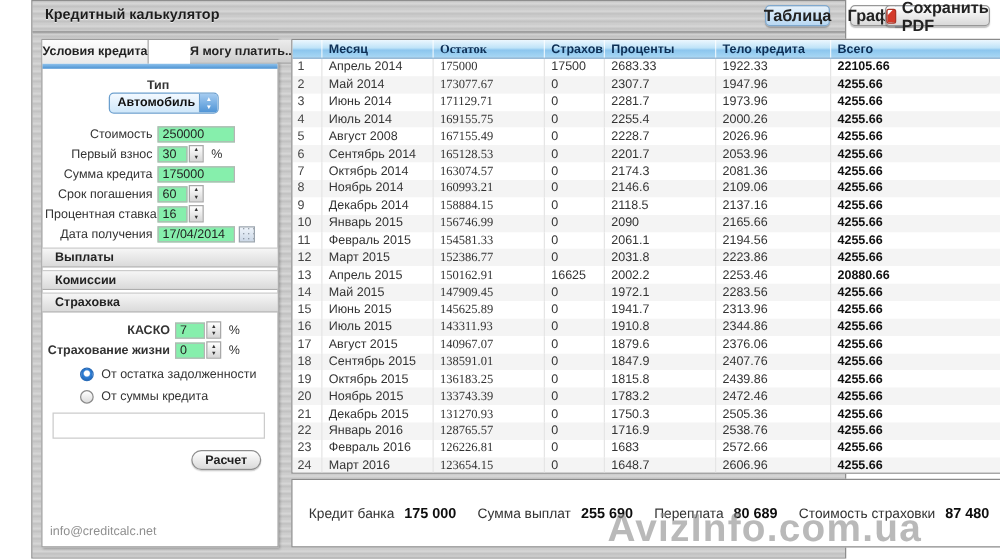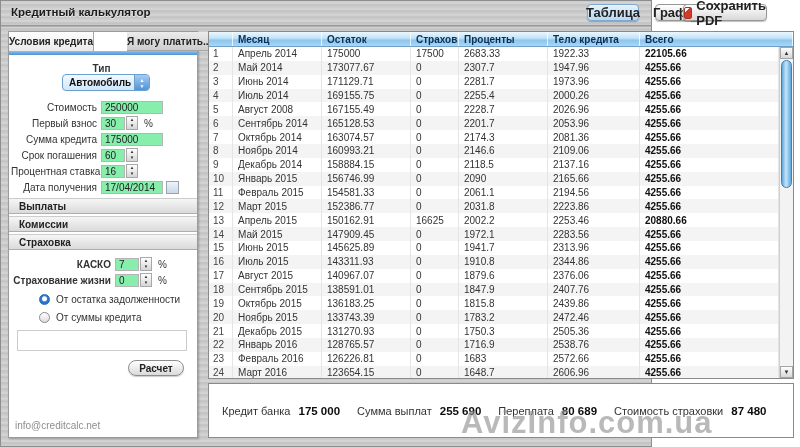--- a/index.html
+++ b/index.html
@@ -1,18 +1,18 @@
 <!DOCTYPE html>
 <html><head>
 <meta charset="utf-8">
 <style>
   * { box-sizing: border-box; margin: 0; padding: 0; }
   html,body { width:800px; height:447px; overflow:hidden; font-family:"Liberation Sans",sans-serif; }
   #app { position:relative; width:652px; height:447px; border:1px solid #8d8d8d;
-    background:repeating-linear-gradient(180deg,#c9c9c9 0px,#d7d7d7 2px,#c1c1c1 4px,#cecece 6px); }
+    background:repeating-linear-gradient(180deg,#c9c9c9 0px,#d7d7d7 2px,#c1c1c1 4px,#cecece 6px);margin-left:25px; }
 
   
   .topbar { position:absolute; top:0; left:0; right:0; height:24px; }
   .topline { position:absolute; top:24px; left:0; right:0; height:2px;
     background:linear-gradient(#8c8c8c,#bdbdbd); }
   .apptitle { position:absolute; left:10px; top:5px; font-size:11.5px; font-weight:bold;
     color:#1c1c1c; text-shadow:0 1px 0 rgba(255,255,255,.6); }
   .btn { position:absolute; top:3px; height:17px; border-radius:4px; border:1px solid #979797;
     background:linear-gradient(#ffffff,#d9d9d9); font-size:13px; font-weight:bold; color:#222;
     display:flex; align-items:center; justify-content:center; box-shadow:0 1px 1px rgba(0,0,0,.25); }
@@ -76,21 +76,21 @@
   .email { padding:0 0 6px 6px; font-size:10px; color:#8f8f8f; }
 
   
   .tpanel { position:absolute; left:207px; top:30px; width:586px; height:348px; background:#fff;
     border:1px solid #8a8a8a; overflow:hidden; }
   .thead { display:flex; height:15px;
     background:linear-gradient(#ecf7fe,#bfe3f8 45%,#8cc6ee 58%,#a8d7f4);
     border-bottom:1px solid #6f9fc8; }
   .hcell { font-size:10px; font-weight:bold; color:#0d2f55; display:flex; align-items:center;
     padding-left:5px; border-right:1px solid rgba(255,255,255,.75); white-space:nowrap; overflow:hidden; }
-  .c-num { width:24px; } .c-month { width:89px; } .c-balance { width:89px; }
+  .c-num { width:24px; } .c-month { width:89px; } .c-balance { width:89px;font-family:Liberation Serif, serif; }
   .c-ins2 { width:48px; } .c-int { width:89px; } .c-princ { width:92px; }
   .c-total { flex:1; }
   .tbody { position:absolute; top:15px; left:0; right:14px; bottom:0; overflow:hidden; }
   .trow { display:flex; height:13.87px; font-size:10px; color:#333; background:#fff; }
   .trow.even { background:#f4f4f4; }
   .cell { display:flex; align-items:center; padding-left:5px; border-right:1px solid #e5e5e5;
     white-space:nowrap; overflow:hidden; }
   .cell.c-num { color:#444; padding-left:4px; }
   .cell.c-total { font-weight:bold; color:#101010; }
   .vscroll { position:absolute; top:15px; right:0; width:14px; bottom:0; background:#f3f3f3;

